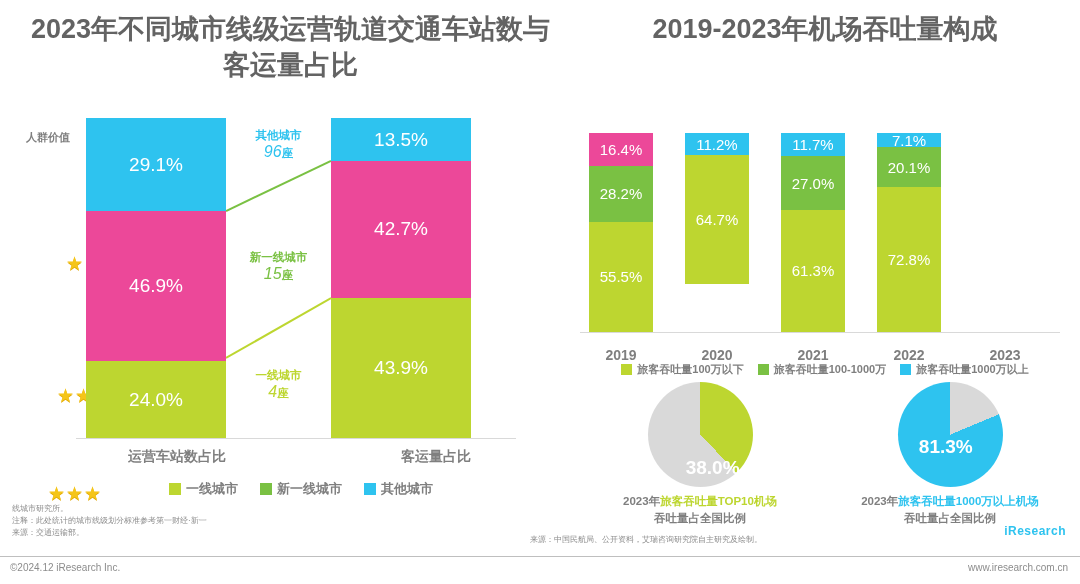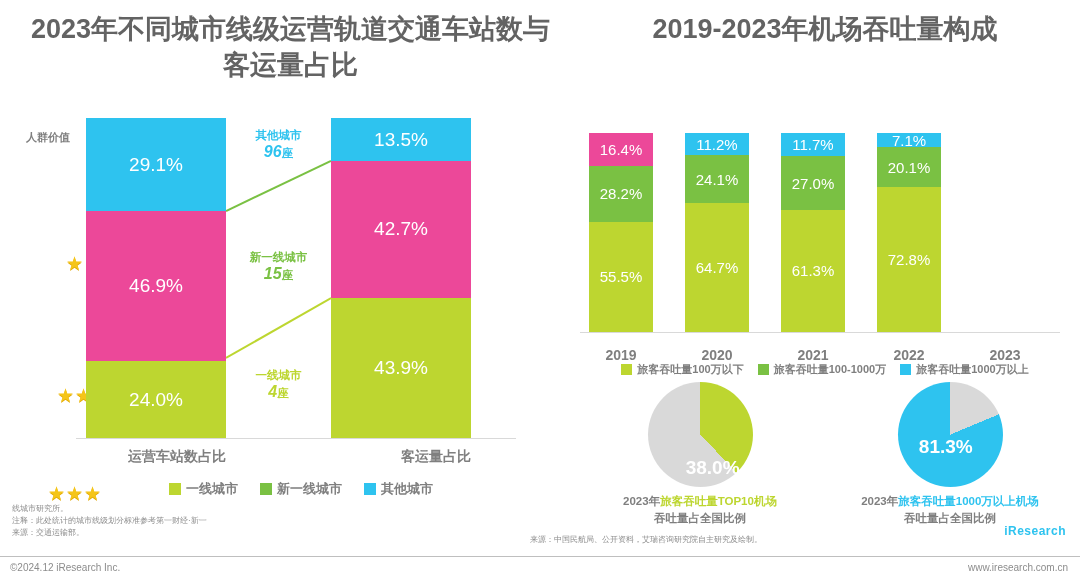--- a/index.html
+++ b/index.html
@@ -55,21 +55,21 @@
   .seg { display: flex; align-items: center; justify-content: center;
          color: #ffffff; font-size: 19px; font-weight: 500; }
   .c-other { background: #2ec3ef; }
   .c-new   { background: #ec4899; }
   .c-first { background: #bdd630; }
 
   
   .connector { position: absolute; left: 140px; top: 0; width: 105px; height: 320px; }
   .conn-label { position: absolute; width: 105px; text-align: center;
                 font-size: 11.5px; font-weight: bold; line-height: 1.25; }
-  .conn-num { font-size: 16px; font-style: italic; font-weight: bold; margin-top: 35px; }
+  .conn-num { font-size: 16px; font-style: italic; font-weight: normal; margin-top: 35px; }
   .t-other { color: #2ec3ef; }
   .t-new   { color: #7ac143; }
   .t-first { color: #bdd630; }
 
   .xlab { position: absolute; top: 330px; width: 140px; text-align: right;
           font-size: 14px; font-weight: bold; color: #7f7f7f; }
   .xlab.x1 { left: 0px; }
   .xlab.x2 { left: 245px; }
 
   .legend-left {
@@ -217,21 +217,20 @@
 
     <div class="rbar" style="left:14px;height:199px">
       <div class="rseg" style="height:16.4%;background:#ec4899">16.4%</div>
       <div class="rseg" style="height:28.2%;background:#7ac143">28.2%</div>
       <div class="rseg" style="height:55.5%;background:#bdd630">55.5%</div>
     </div>
     <div class="ryear" style="left:14px">2019</div>
 
     <div class="rbar" style="left:110px;height:199px">
       <div class="rseg" style="height:11.2%;background:#2ec3ef">11.2%</div>
-      <div class="rseg" style="height:24.1%;background:#7ac143">24.1%</div>
       <div class="rseg" style="height:64.7%;background:#bdd630">64.7%</div>
     </div>
     <div class="ryear" style="left:110px">2020</div>
 
     <div class="rbar" style="left:206px;height:199px">
       <div class="rseg" style="height:11.7%;background:#2ec3ef">11.7%</div>
       <div class="rseg" style="height:27.0%;background:#7ac143">27.0%</div>
       <div class="rseg" style="height:61.3%;background:#bdd630">61.3%</div>
     </div>
     <div class="ryear" style="left:206px">2021</div>

